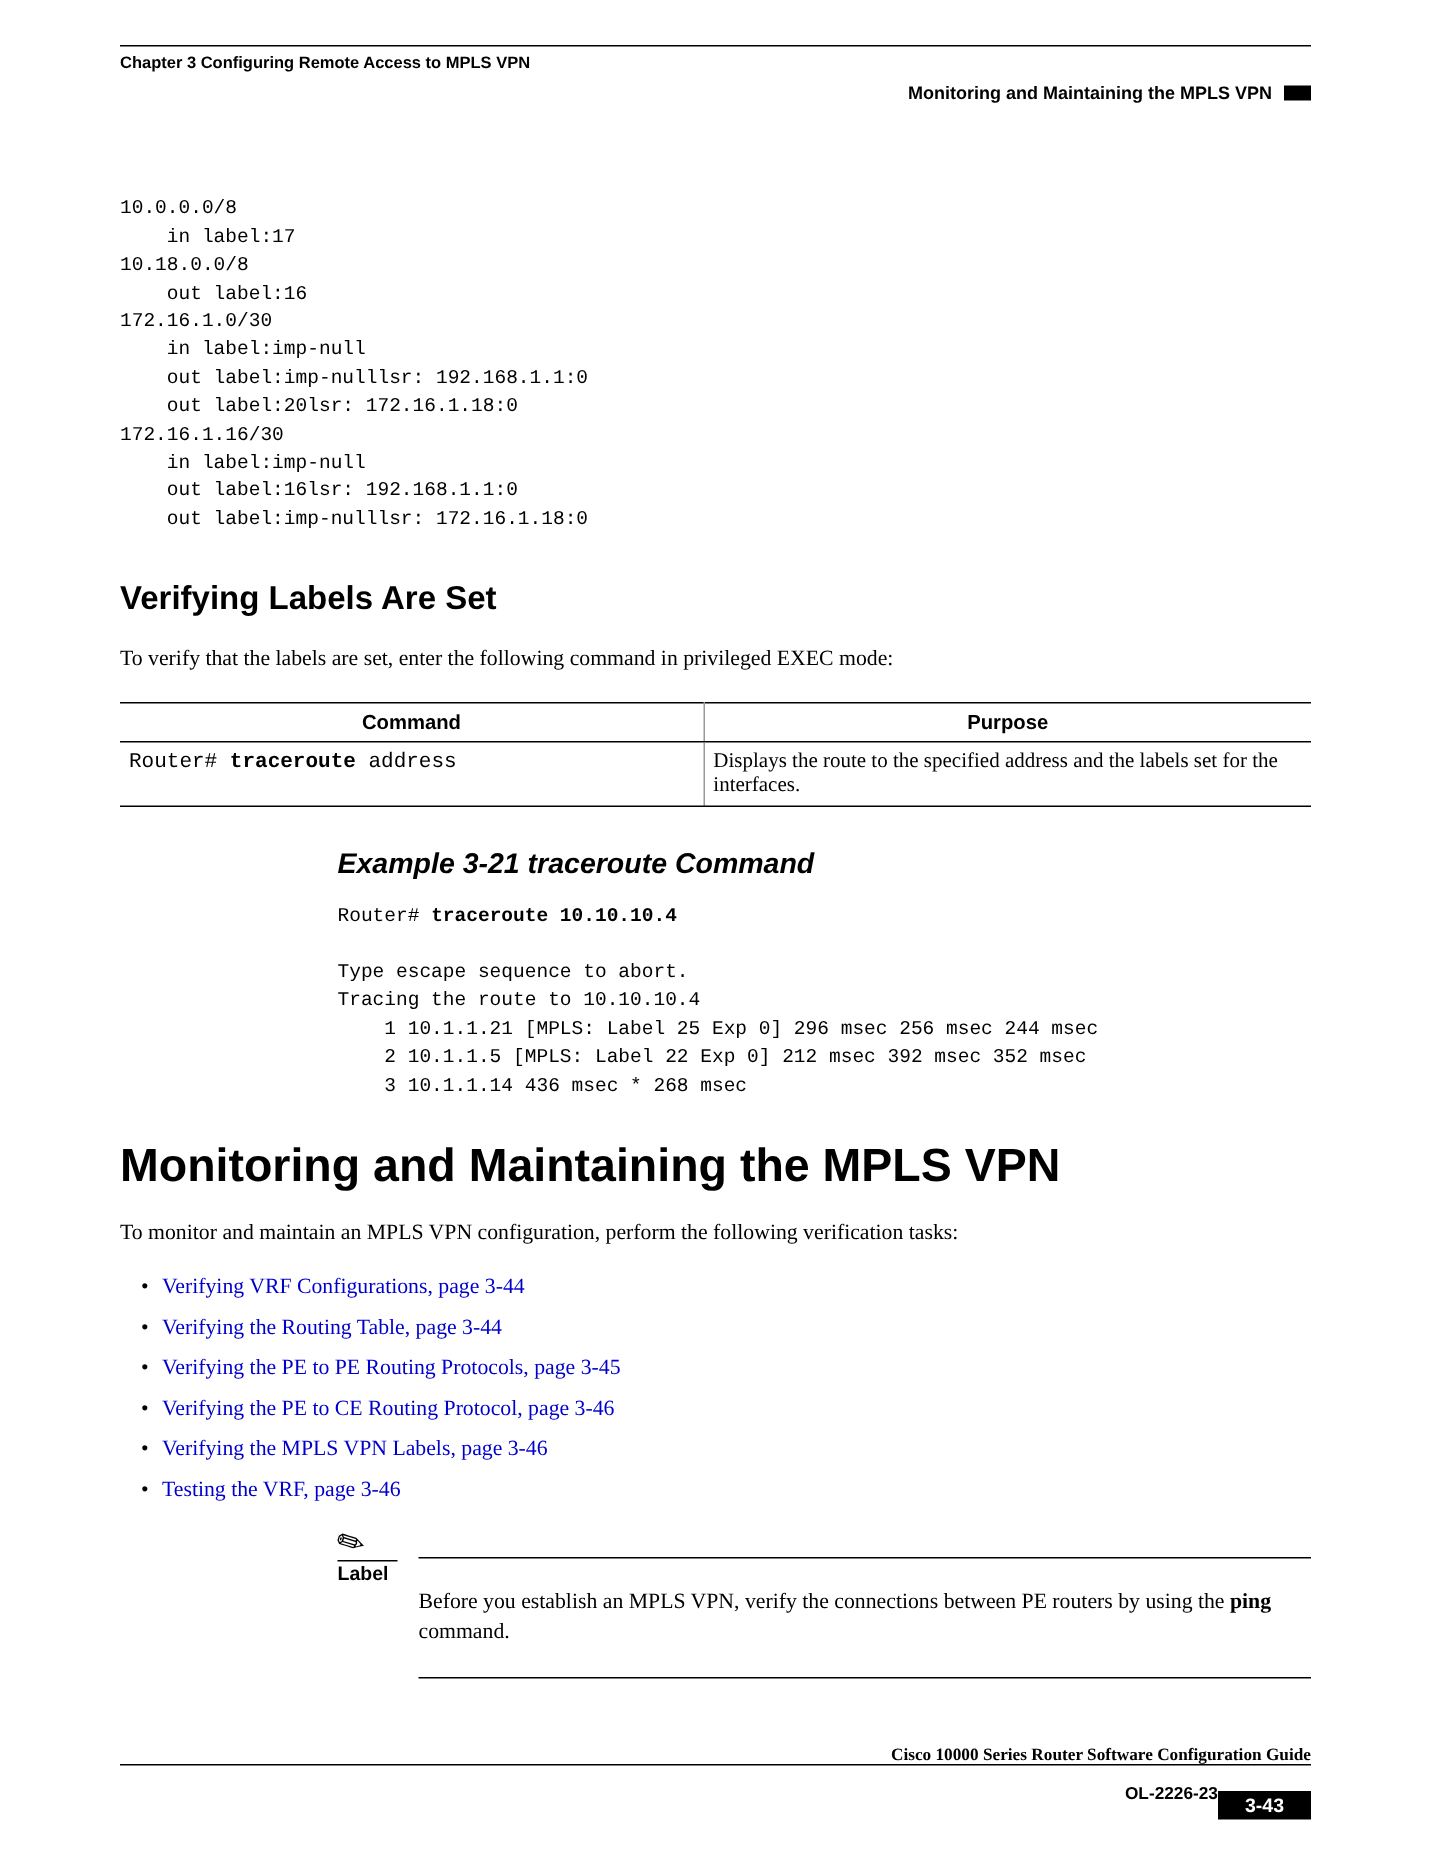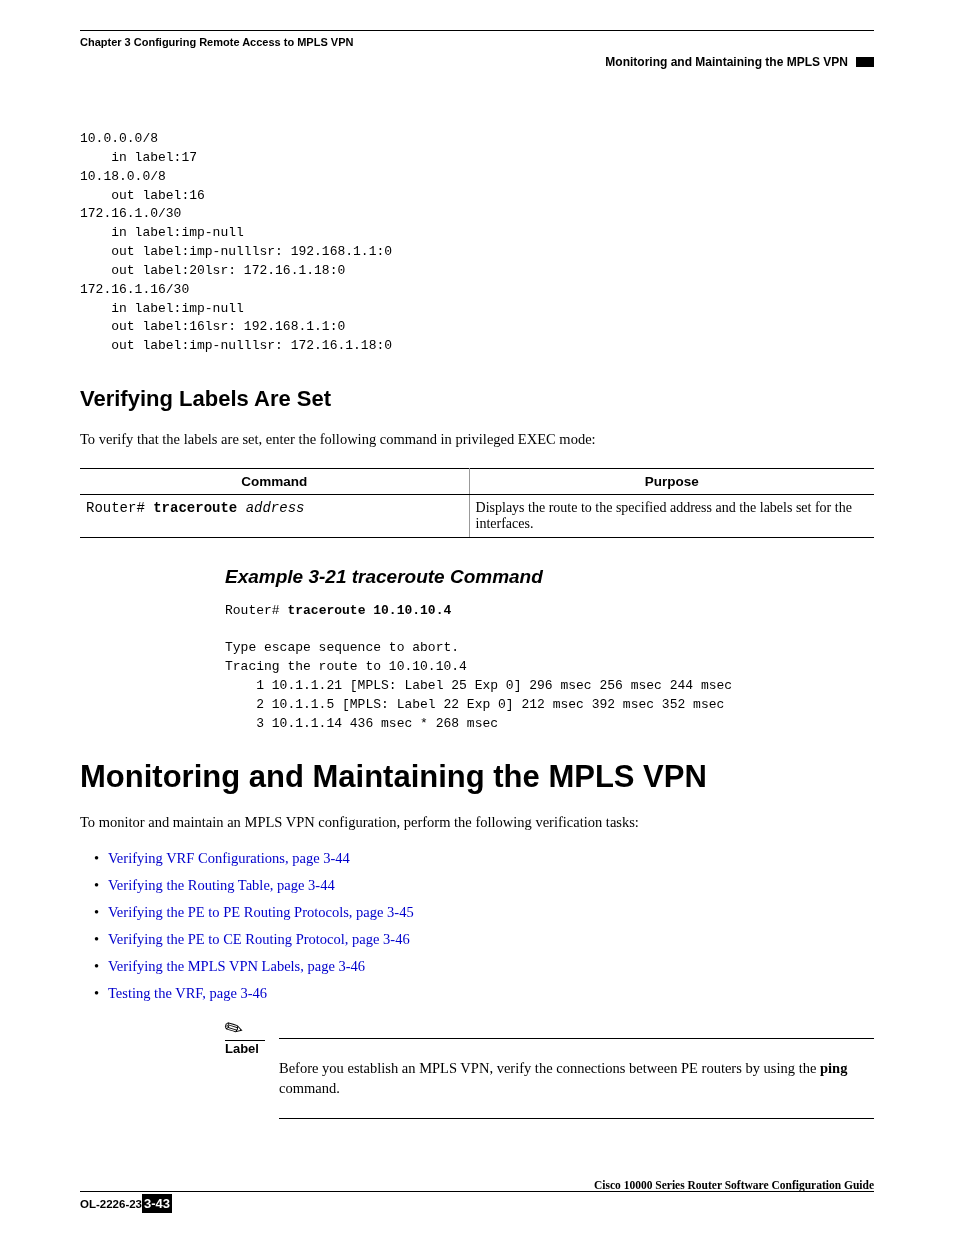--- a/index.html
+++ b/index.html
@@ -65,21 +65,21 @@
     white-space: pre;
   }
   pre.codeblock2 {
     font-family: "Courier New", Courier, monospace;
     font-size: 13px;
     line-height: 1.45;
     margin: 0 0 25px 0;
     white-space: pre;
   }
   .code-bold { font-weight: bold; }
-  .code-italic { font-style: italic; }
+  .code-italic { }
   h2.h2style {
     font-family: Arial, Helvetica, sans-serif;
     font-weight: bold;
     font-size: 22px;
     margin: 20px 0 18px 0;
   }
   h1.h1style {
     font-family: Arial, Helvetica, sans-serif;
     font-weight: bold;
     font-size: 31px;
@@ -184,39 +184,40 @@
     bottom: 22px;
     left: 80px;
     right: 80px;
   }
   .footer-rule {
     border-top: 1px solid #000;
     margin-bottom: 2px;
   }
   .footer-row {
     display: flex;
-    justify-content: flex-start;
+    justify-content: flex-end;
     align-items: center;
     font-family: Arial, Helvetica, sans-serif;
     font-size: 11.5px;
     font-weight: bold;
   }
   .footer-guide {
     text-align: right;
     font-size: 11.5px;
     font-weight: bold;
     margin-bottom: 0;
   }
   .page-num-box {
     background: #000;
     color: #fff;
     font-family: Arial, Helvetica, sans-serif;
     font-weight: bold;
     font-size: 13px;
-    padding: 2px 2px;
+    padding: 2px 18px;
+    margin-top: 15px;
   }
   .footer-left {
     font-weight: bold;
   }
 </style>
 </head>
 <body>
 
 <div class="page">
 

